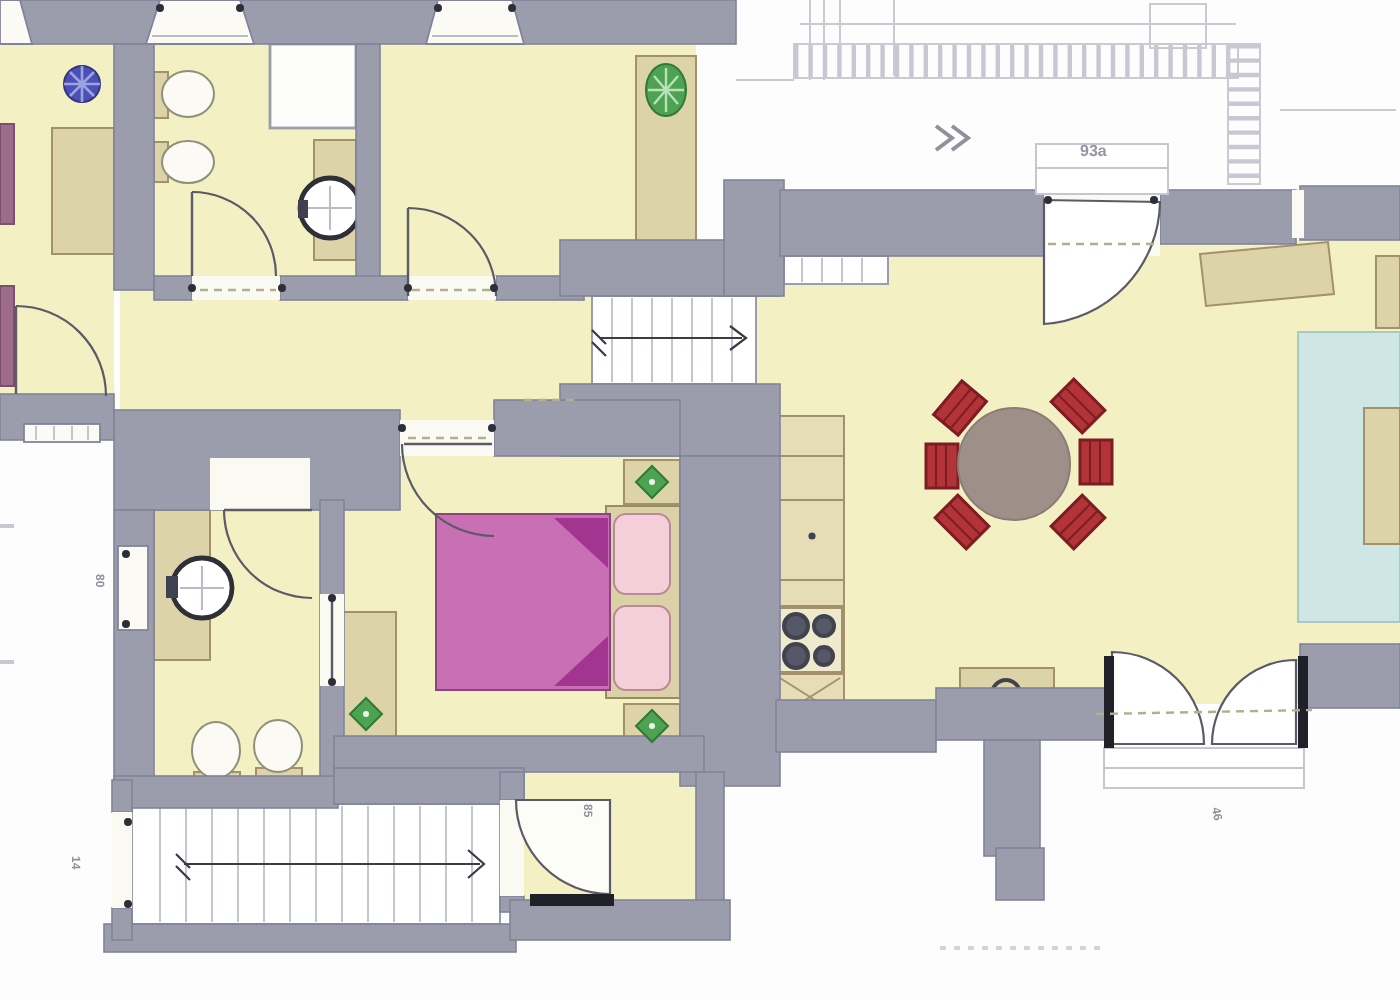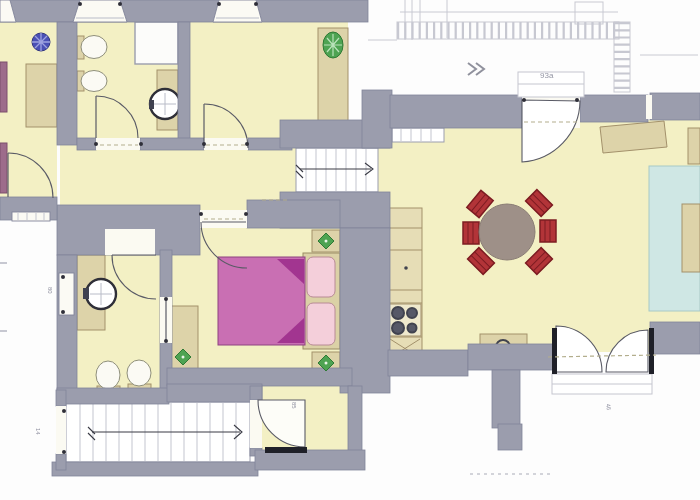--- a/index.html
+++ b/index.html
@@ -1,17 +1,17 @@
 <!DOCTYPE html>
 <html style="--paper: #fdfdfd; --wall: #9b9dad; --wallEdge: #81849a; --room: #f3f0c4; --white: #fbfaf4; --furn: #ddd3a9; --furnEdge: #a3916b; --kitchen: #e6ddb6; --bedPink: #c96fb3; --bedDark: #a23590; --pillow: #f4cfda; --pillowEdge: #b88a96; --chair: #b23438; --chairEdge: #7d1c22; --tableTop: #9e9088; --rug: #cfe7e4; --rugEdge: #a8c9c6; --iconBlue: #4a50b5; --iconGreen: #4ea352; --duct: #3f4150; --line: #5a5b66; --stove: #41434f; --sketch: #b7b8c4; --textc: #8f90a0; --jamb: #2e2e38;"><head>
 <meta charset="utf-8">
 <style>
   html,body{margin:0;padding:0;background:#fdfdfd;width:700px;height:500px;overflow:hidden;
     font-family:"Liberation Sans",sans-serif;}
-  .stage{position:relative;width:700px;height:500px;background:var(--paper,#fdfdfd);}
+  .stage{position:relative;width:700px;height:500px;background:var(--paper,#fdfdfd);font-weight:bold;}
   svg{display:block}
   .wall{fill:var(--wall);stroke:var(--wallEdge);stroke-width:.8}
   .room{fill:var(--room)}
   .whitebox{fill:var(--white);stroke:var(--wallEdge);stroke-width:.9}
   .furn{fill:var(--furn);stroke:var(--furnEdge);stroke-width:1}
   .doorarc{fill:none;stroke:var(--line);stroke-width:1.1}
   .doorleaf{stroke:var(--line);stroke-width:1.2}
   .tread{stroke:#c3c5cf;stroke-width:1}
   .dash{stroke:#b3ae8d;stroke-width:1.2;stroke-dasharray:4 3;fill:none}
   .arrow{stroke:#3a3b45;stroke-width:1.1;fill:none}

